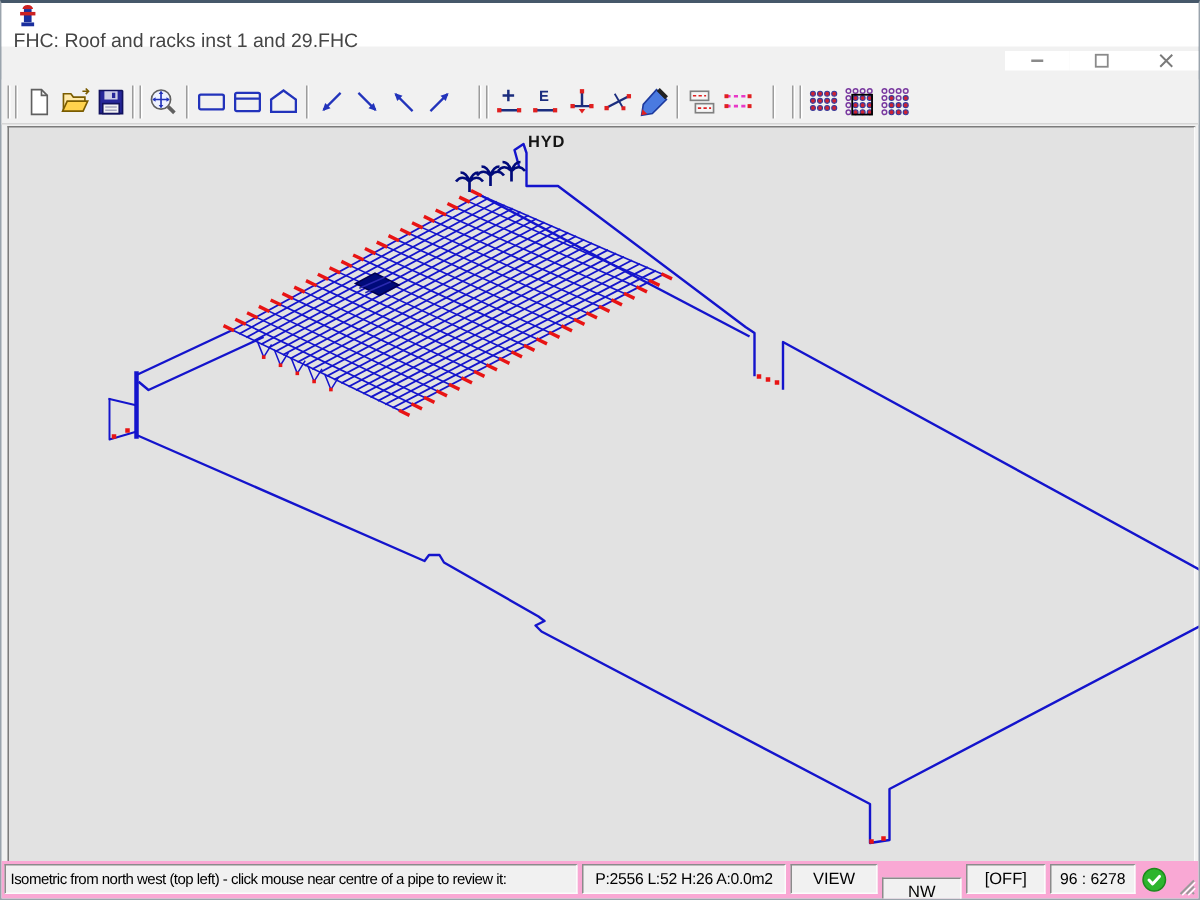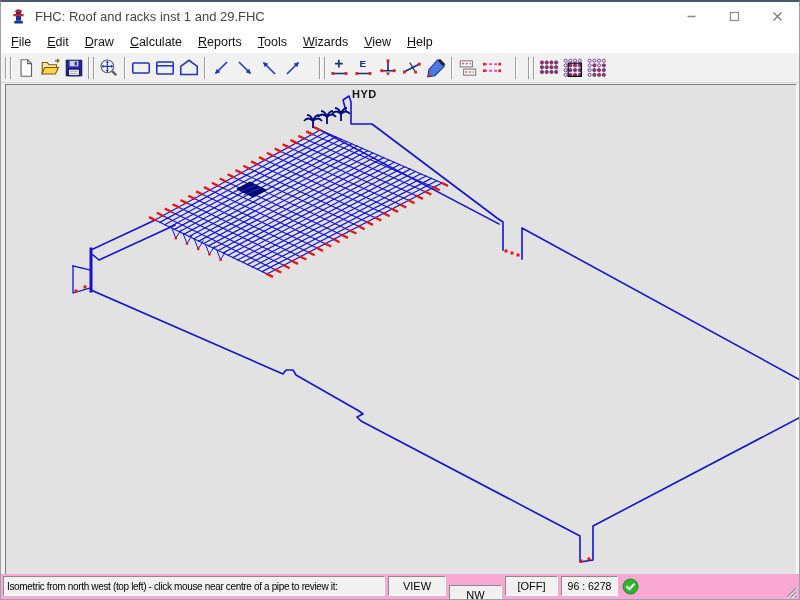--- a/index.html
+++ b/index.html
@@ -1,21 +1,21 @@
 <!DOCTYPE html>
 <html><head>
 <meta charset="utf-8">
 <style>
   html,body{margin:0;padding:0;background:#cfd4d9;font-family:"Liberation Sans",sans-serif;}
   *{box-sizing:border-box;}
   .window{position:relative;width:800px;height:600px;background:#f1f1f1;
           border-left:1px solid #9aa4ad;border-right:1px solid #9aa4ad;border-bottom:1px solid #9aa4ad;
           border-top:2px solid #46586a;overflow:hidden;}
   
-  .titlebar{position:absolute;top:0;left:0;right:0;height:29px;background:#ffffff;display:flex;align-items:center;}
+  .titlebar{position:absolute;top:0;left:0;right:0;height:29px;background:#ffffff;display:flex;flex-direction:column;}
   .appicon{margin-left:9px;width:17px;height:17px;display:inline-flex;}
   .title{margin-left:8px;font-size:13px;color:#454545;white-space:nowrap;}
   .winbtns{margin-left:auto;display:flex;height:100%;}
   .winbtn{width:43px;height:100%;display:flex;align-items:center;justify-content:center;background:#fff;}
   
   .menubar{position:absolute;top:29px;left:0;right:0;height:22px;background:#ffffff;display:flex;align-items:center;padding-left:2px;}
   .menuitem{padding:2px 8px;font-size:12.5px;color:#111;white-space:nowrap;}
   .menuitem u{text-decoration:underline;}
   
   .toolbar{position:absolute;top:51px;left:0;right:0;height:30px;background:#f1f1f1;
@@ -68,31 +68,20 @@
           </svg>
       </div>
       <div class="winbtn">
         <svg width="13" height="13" viewBox="0 0 13 13">
             <path d="M2.5 2.5l8 8M10.5 2.5l-8 8" stroke="#7a7a7a" stroke-width="1.3" fill="none"></path>
           </svg>
       </div>
     </div>
   </div>
 
-  <div class="menubar" id="menubar">
-      <span class="menuitem"><u>F</u>ile</span>
-      <span class="menuitem"><u>E</u>dit</span>
-      <span class="menuitem"><u>D</u>raw</span>
-      <span class="menuitem"><u>C</u>alculate</span>
-      <span class="menuitem"><u>R</u>eports</span>
-      <span class="menuitem"><u>T</u>ools</span>
-      <span class="menuitem"><u>W</u>izards</span>
-      <span class="menuitem"><u>V</u>iew</span>
-      <span class="menuitem"><u>H</u>elp</span>
-    </div>
 
   <div class="toolbar" id="toolbar">
       <div class="tb-grip">
         <i></i>
         <i></i>
       </div>
       <button class="tb-btn">
         <svg width="22" height="22" viewBox="0 0 20 20">
           <path d="M5.5 2.5h6l3.5 3.5v11.5h-9.5z" fill="#fff" stroke="#606060"></path>
           <path d="M11.5 2.5v3.5h3.5" fill="none" stroke="#606060"></path>
@@ -421,20 +410,21 @@
         <rect x="460.5" y="248.5" width="3" height="3" fill="#e81414"></rect>
         <rect x="466.5" y="250.5" width="3" height="3" fill="#e81414"></rect>
         <rect x="24.5" y="286.5" width="3" height="3" fill="#e81414"></rect>
         <rect x="33.5" y="282.5" width="3" height="3" fill="#e81414"></rect>
         <text x="302" y="95" font-size="11" font-weight="bold" fill="#151515" font-family="Liberation Sans, sans-serif" letter-spacing="0.5">HYD</text>
       </svg>
   </div>
 
   <div class="statusbar">
     <div class="sp msg">Isometric from north west (top left) - click mouse near centre of a pipe to review it:</div>
+    <div class="sp pinfo">P:2556 L:52 H:26 A:0.0m2</div>
     <div class="sp view">VIEW</div>
     <div class="sp nw">NW</div>
     <div class="sp off">[OFF]</div>
     <div class="sp cnt">96 : 6278</div>
     <div class="okwrap">
       <svg width="17" height="17" viewBox="0 0 17 17">
         <circle cx="8.5" cy="8.5" r="7.5" fill="#2eb52e" stroke="#1d8a1d"></circle>
         <path d="M5 8.7l2.4 2.6 4.6-5" stroke="#ffffff" stroke-width="2" fill="none" stroke-linecap="round" stroke-linejoin="round"></path>
       </svg>
     </div>

